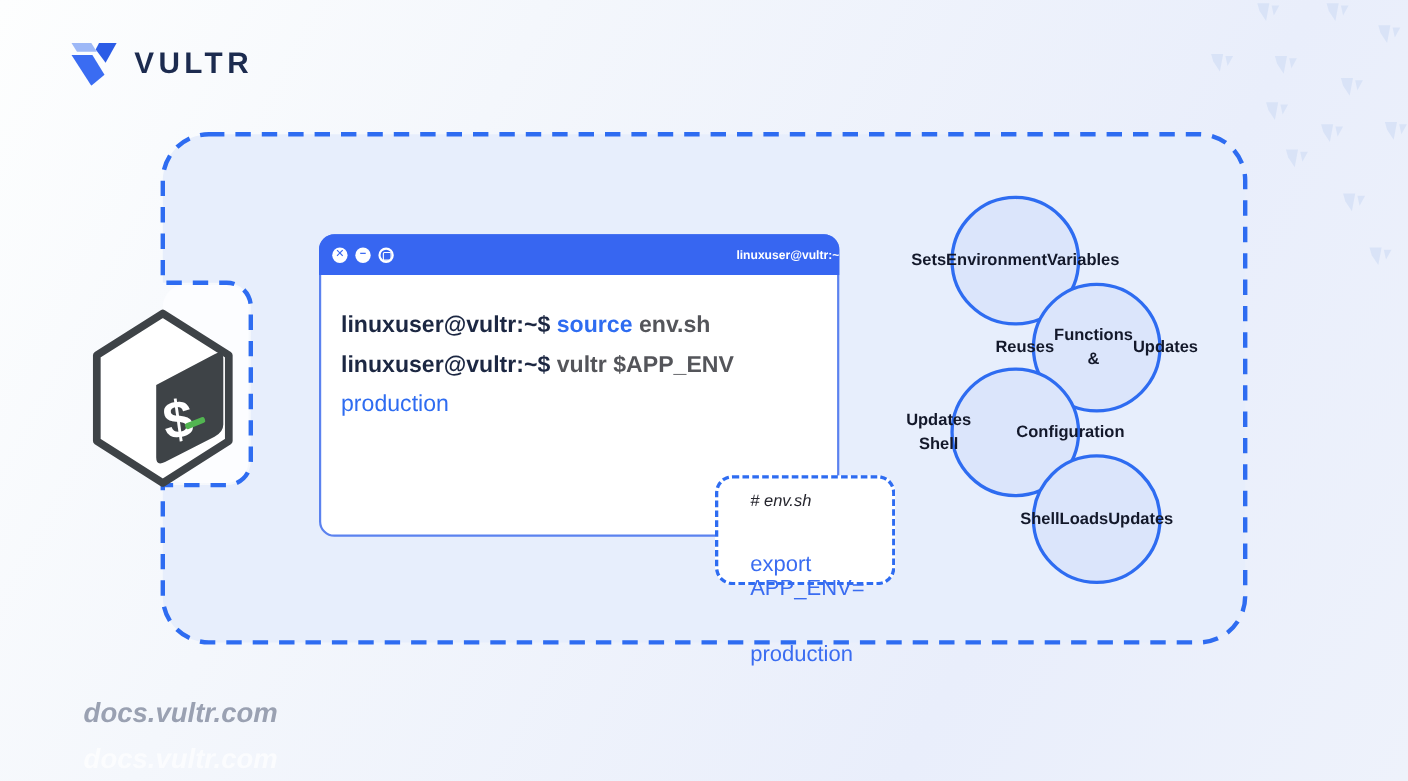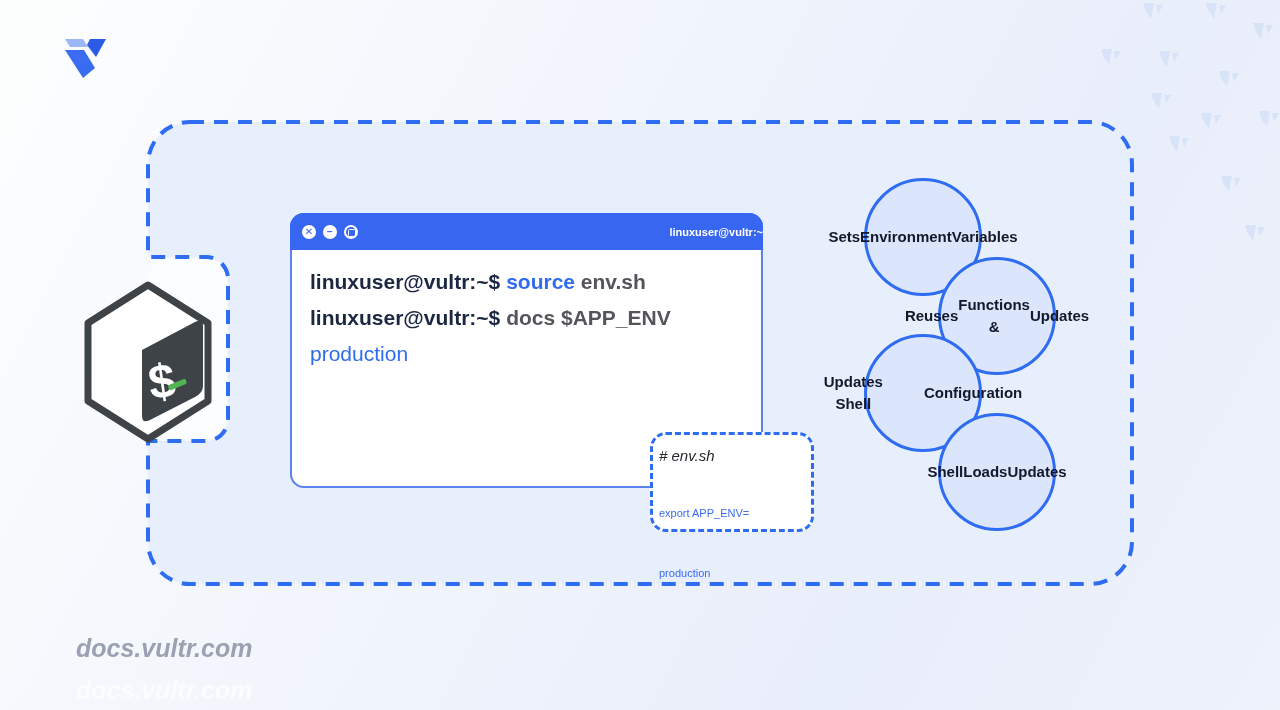--- a/index.html
+++ b/index.html
@@ -38,35 +38,35 @@
   }
   .ctl.max { background: transparent; border: 2px solid #ffffff; position: relative; }
   .ctl.max::after {
     content: ""; position: absolute; left: 2px; top: 2px; width: 6px; height: 6px;
     border: 1.6px solid #ffffff; border-radius: 1.5px;
   }
   .title {
     position: absolute; left: 0; right: 0; text-align: right;
     color: #ffffff; font-size: 11px; font-weight: 700;
   }
-  .term-body { position: absolute; left: 0; top: 36px; padding: 13px 18px; }
+  .term-body { position: absolute; left: 0; top: 36px; padding: 27px 18px; }
   .term-line { white-space: pre; font-size: 21px; font-weight: 700; line-height: 36px; }
   .seg-prompt { color: #1c2742; }
   .seg-accent { color: #2e6cf1; }
   .seg-muted  { color: #54555a; }
   .term-line.output { font-weight: 400; color: #2e6cf1; }
 
   
   .note-box {
     position: absolute; left: 650px; top: 432px; width: 164px; height: 100px;
     background: #ffffff; border: 3px dashed #2e6cf1; border-radius: 16px;
-    padding: 12px 6px; z-index: 4;
+    padding: 12px 29px; z-index: 4;
   }
   .note-comment { font-size: 15px; font-style: italic; font-weight: 400; color: #26262e; margin-bottom: 7px; }
-  .note-code { font-size: 11px; color: #3a6cf1; line-height: 22px; margin-top: 38px; }
+  .note-code { font-size: 20px; color: #3a6cf1; line-height: 22px; margin-top: 38px; }
 
   
   .bubble {
     position: absolute; width: 118px; height: 118px; border-radius: 50%;
     background: #dbe5fb; border: 3px solid #2e6cf1;
     display: flex; flex-direction: row; align-items: center; justify-content: center;
     text-align: center; z-index: 2;
     color: #13182a; font-weight: 700; font-size: 15px; line-height: 22px;
   }
   .bubble span { display: block; }
@@ -120,20 +120,21 @@
   <rect x="148" y="259" width="78" height="180" rx="20" fill="#fcfdff"></rect>
   <path d="M190 122 H1090 A42 42 0 0 1 1132 164 V542 A42 42 0 0 1 1090 584 H190 A42 42 0 0 1 148 542 V441 H206 A22 22 0 0 0 228 419 V279 A22 22 0 0 0 206 257 H148 V164 A42 42 0 0 1 190 122 Z" fill="none" stroke="#2e6cf1" stroke-width="4" stroke-dasharray="14 10"></path>
 </svg>
 
 <div class="logo-wrap">
   <svg class="logo-mark" viewBox="0 0 46 42" aria-hidden="true">
     <polygon points="3,3 21,3 26,11 8,11" fill="#9db8f7"></polygon>
     <polygon points="3,14 22,14 33,32 21,42" fill="#3a6cf2"></polygon>
     <polygon points="28,3 44,3 34,21 25,9" fill="#2c5ce6"></polygon>
   </svg>
+  <span class="logo-text">VULTR</span>
 </div>
 
 <div class="bubble b1">
   <span>Sets</span>
   <span>Environment</span>
   <span>Variables</span>
 </div>
 <div class="bubble b2">
   <span>Reuses</span>
   <span>Functions &amp;</span>
@@ -153,21 +154,21 @@
   <div class="titlebar">
     <div class="controls">
       <div class="ctl">✕</div>
       <div class="ctl">−</div>
       <div class="ctl max"></div>
     </div>
     <div class="title">linuxuser@vultr:~</div>
   </div>
   <div class="term-body">
     <div class="term-line"><span class="seg-prompt">linuxuser@vultr:~$ </span><span class="seg-accent">source</span><span class="seg-muted"> env.sh</span></div>
-    <div class="term-line"><span class="seg-prompt">linuxuser@vultr:~$ </span><span class="seg-muted">docs $APP_ENV</span></div>
+    <div class="term-line"><span class="seg-prompt">linuxuser@vultr:~$ </span><span class="seg-muted">vultr $APP_ENV</span></div>
     <div class="term-line output">production</div>
   </div>
 </div>
 
 <div class="note-box">
   <div class="note-comment"># env.sh</div>
   <div class="note-code">export APP_ENV=</div>
   <div class="note-code">production</div>
 </div>
 

